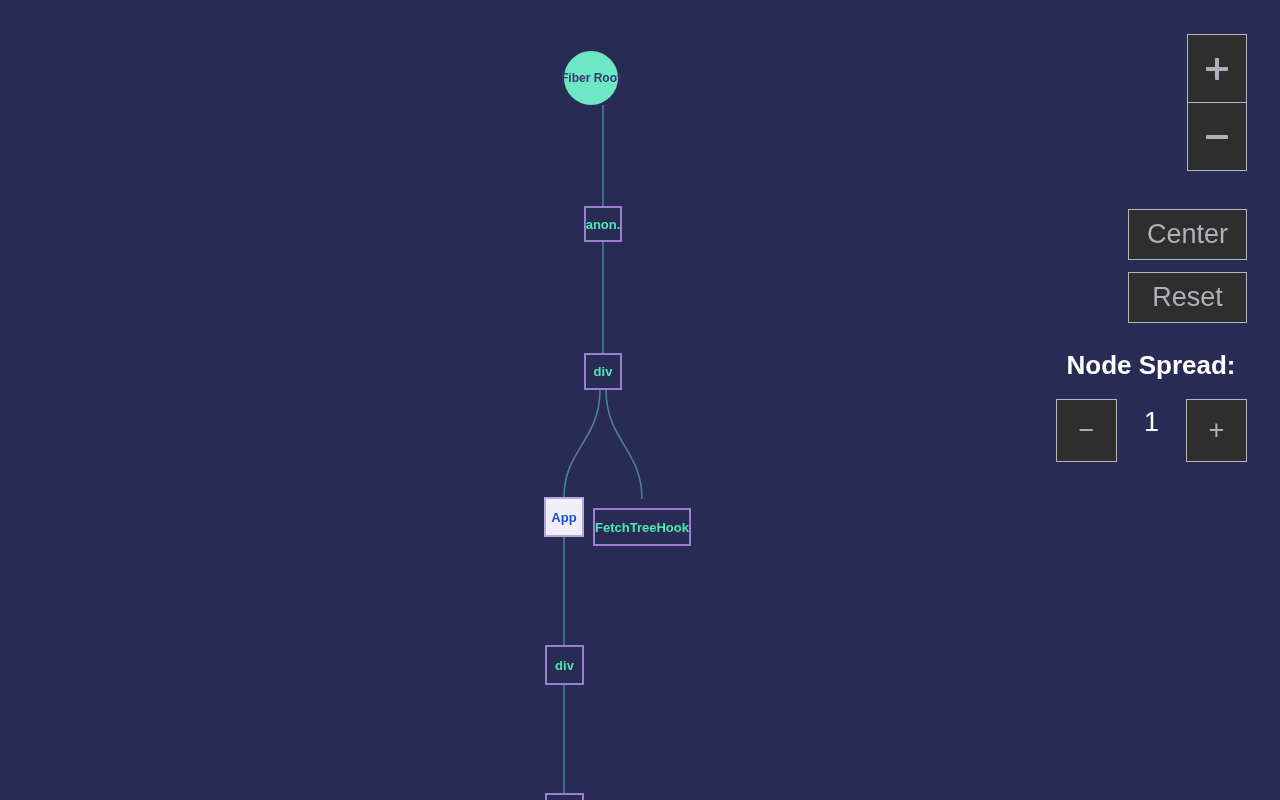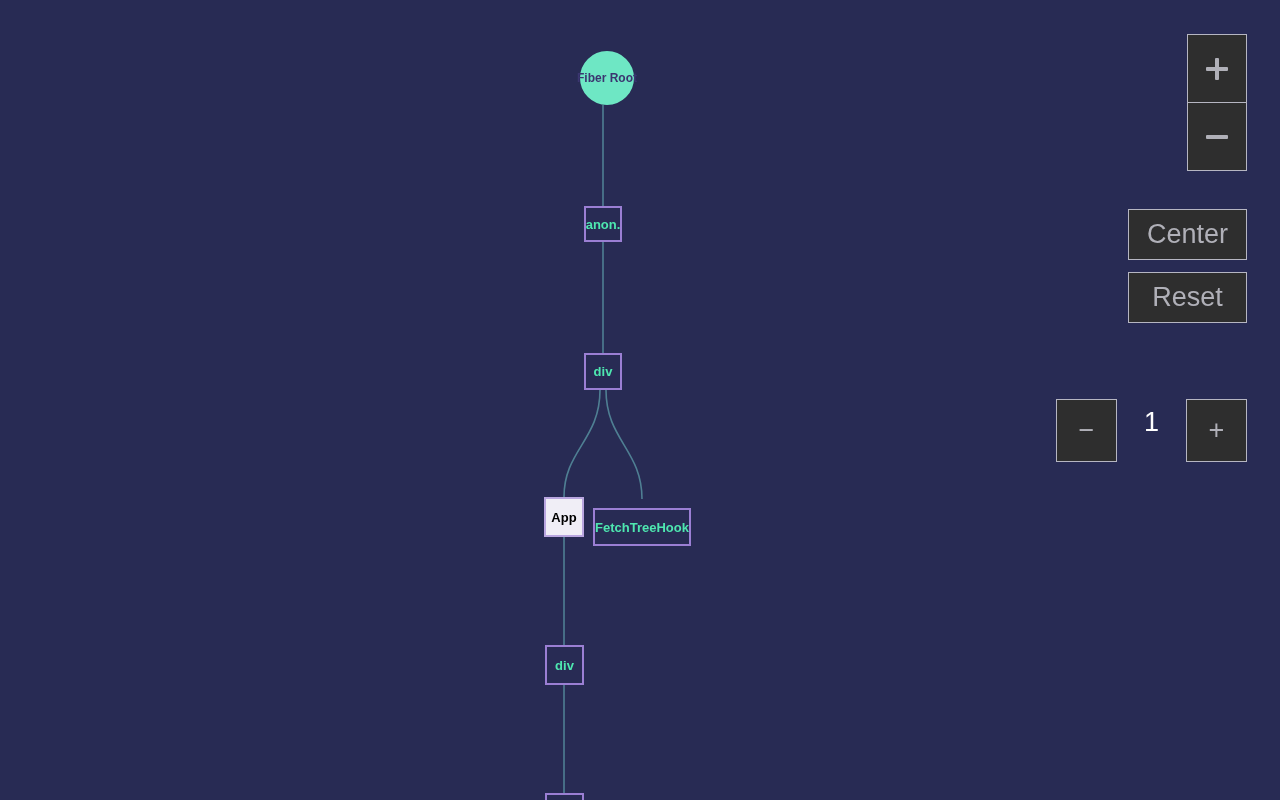--- a/index.html
+++ b/index.html
@@ -59,21 +59,21 @@
     background: #6ee7c4;
     border: 2px solid #6ee7c4;
     color: #3b3570;
     font-size: 12px;
     font-weight: 700;
     overflow: visible;
   }
 
   .node.selected {
     background: #f0eef6;
-    color: #000000;
+    color: #1d4ed8;
     border: 2px solid #b9a6e0;
     font-weight: 700;
   }
 
   
   .zoom-group {
     position: absolute;
     left: 1187px;
     top: 34px;
     width: 60px;
@@ -205,21 +205,21 @@
 
     <svg id="edge-layer" viewBox="0 0 1280 800">
         <path d="M 603 105 C 603 150, 603 165, 603 206" fill="none" stroke="#4f7f93" stroke-width="1.6"></path>
         <path d="M 603 242 C 603 290, 603 310, 603 353" fill="none" stroke="#4f7f93" stroke-width="1.6"></path>
         <path d="M 600 390 C 600 440, 564 450, 564 497" fill="none" stroke="#4f7f93" stroke-width="1.6"></path>
         <path d="M 606 390 C 606 440, 642 450, 642 499" fill="none" stroke="#4f7f93" stroke-width="1.6"></path>
         <path d="M 564 537 C 564 580, 564 605, 564 645" fill="none" stroke="#4f7f93" stroke-width="1.6"></path>
         <path d="M 564 685 C 564 730, 564 755, 564 793" fill="none" stroke="#4f7f93" stroke-width="1.6"></path>
       </svg>
 
-  <div class="node root-circle" style="left: 580px; top: 51px; width: 54px; height: 54px; justify-content: center;">
+  <div class="node root-circle" style="left: 564px; top: 51px; width: 54px; height: 54px; justify-content: center;">
         <span>Fiber Root</span>
       </div>
       <div class="node" style="left: 584px; top: 206px; width: 38px; height: 36px; align-items: center;">
         <span>anon.</span>
       </div>
       <div class="node" style="left: 584px; top: 353px; width: 38px; height: 37px;">
         <span>div</span>
       </div>
       <div class="node selected" style="left: 544px; top: 497px; width: 40px; height: 40px;">
         <span>App</span>
@@ -241,20 +241,21 @@
     </button>
     <button class="zoom-btn">
       <span class="glyph-minus"></span>
     </button>
   </div>
 
   <button class="panel-btn" id="center-button">Center</button>
 
   <button class="panel-btn" id="reset-button">Reset</button>
 
+  <div id="node-spread-label">Node Spread:</div>
 
   <button class="panel-btn" id="spread-decrease-button">−</button>
 
   <div id="spread-value">1</div>
 
   <button class="panel-btn" id="spread-increase-button">+</button>
 
 </div>
 
 </body></html>

